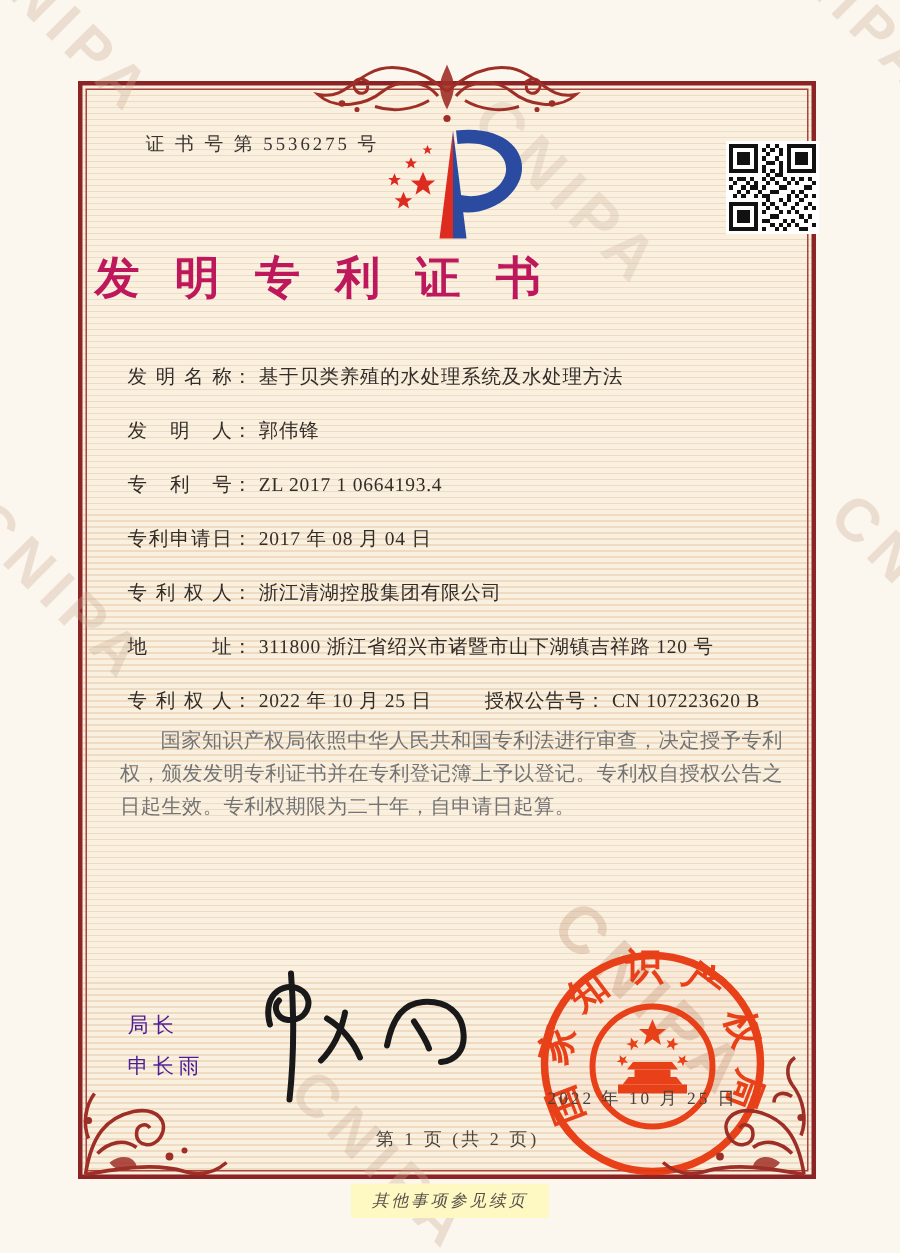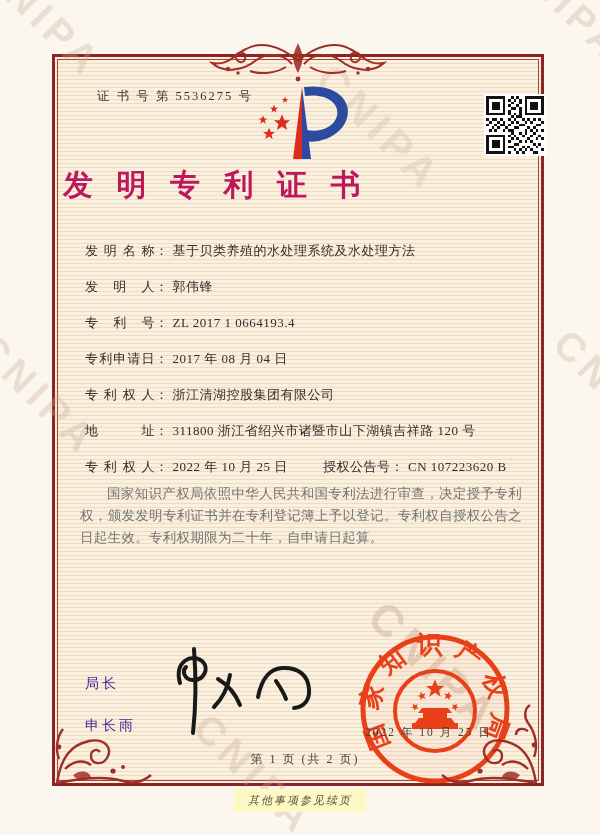--- a/index.html
+++ b/index.html
@@ -52,21 +52,21 @@
   .field{height:36px;position:relative;letter-spacing:.5px;}
   .flabel{display:inline-block;width:70px;text-align:justify;text-align-last:justify;vertical-align:top;}
   .fval{margin-left:4px;}
   .grant2{position:absolute;left:221px;top:0;margin-left:17px;}
   .paras{
     position:absolute;left:25px;top:426px;width:442px;
     font-size:13.5px;line-height:22px;color:#737373;letter-spacing:.3px;text-align:justify;
   }
   .paras p{margin:0 0 6px 0;text-indent:2em;}
   .officer{position:absolute;left:30px;top:618px;font-size:14px;color:#4c1d95;letter-spacing:3px;}
-  .officer .oname{margin-top:24px;}
+  .officer .oname{margin-top:9px;}
   .sig{position:absolute;left:103px;top:588px;}
   .seal{position:absolute;left:300px;top:572px;opacity:.95;}
   .seal-date{
     position:absolute;left:310px;top:668px;width:156px;z-index:2;
     font-size:11.5px;color:#4a403a;letter-spacing:2px;white-space:nowrap;
   }
   .pageno{
     position:absolute;left:14px;right:0;top:694px;text-align:center;
     font-size:12px;letter-spacing:2px;color:#4a443c;font-family:Liberation Serif, serif;
   }

